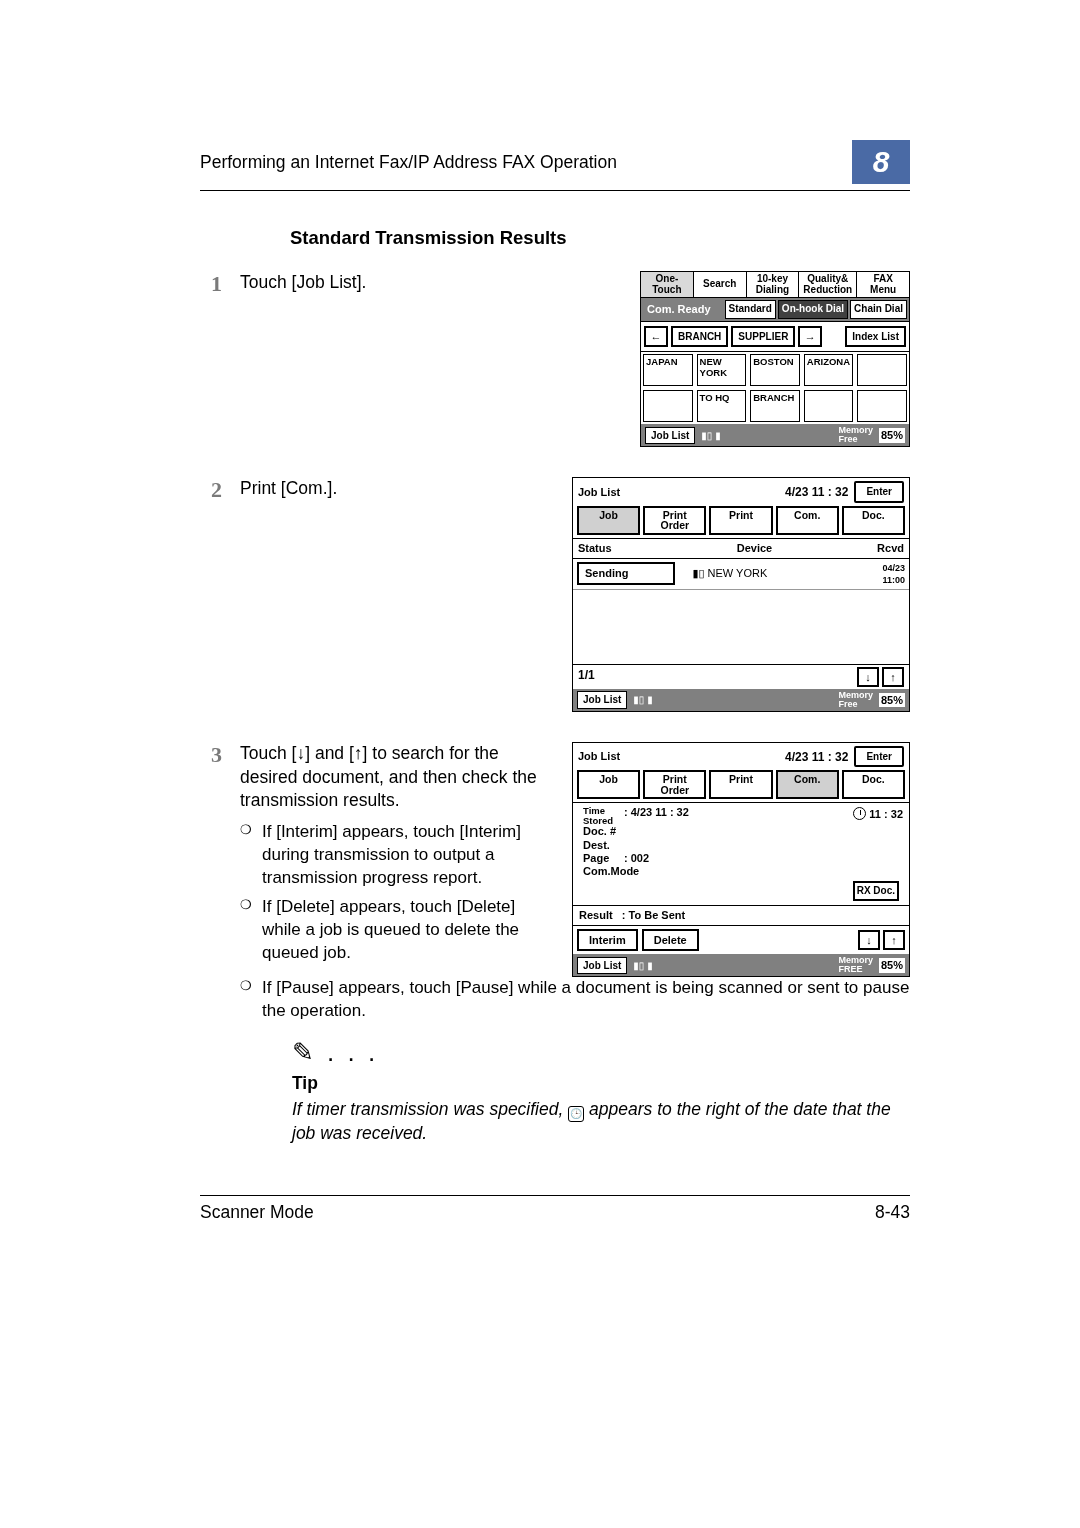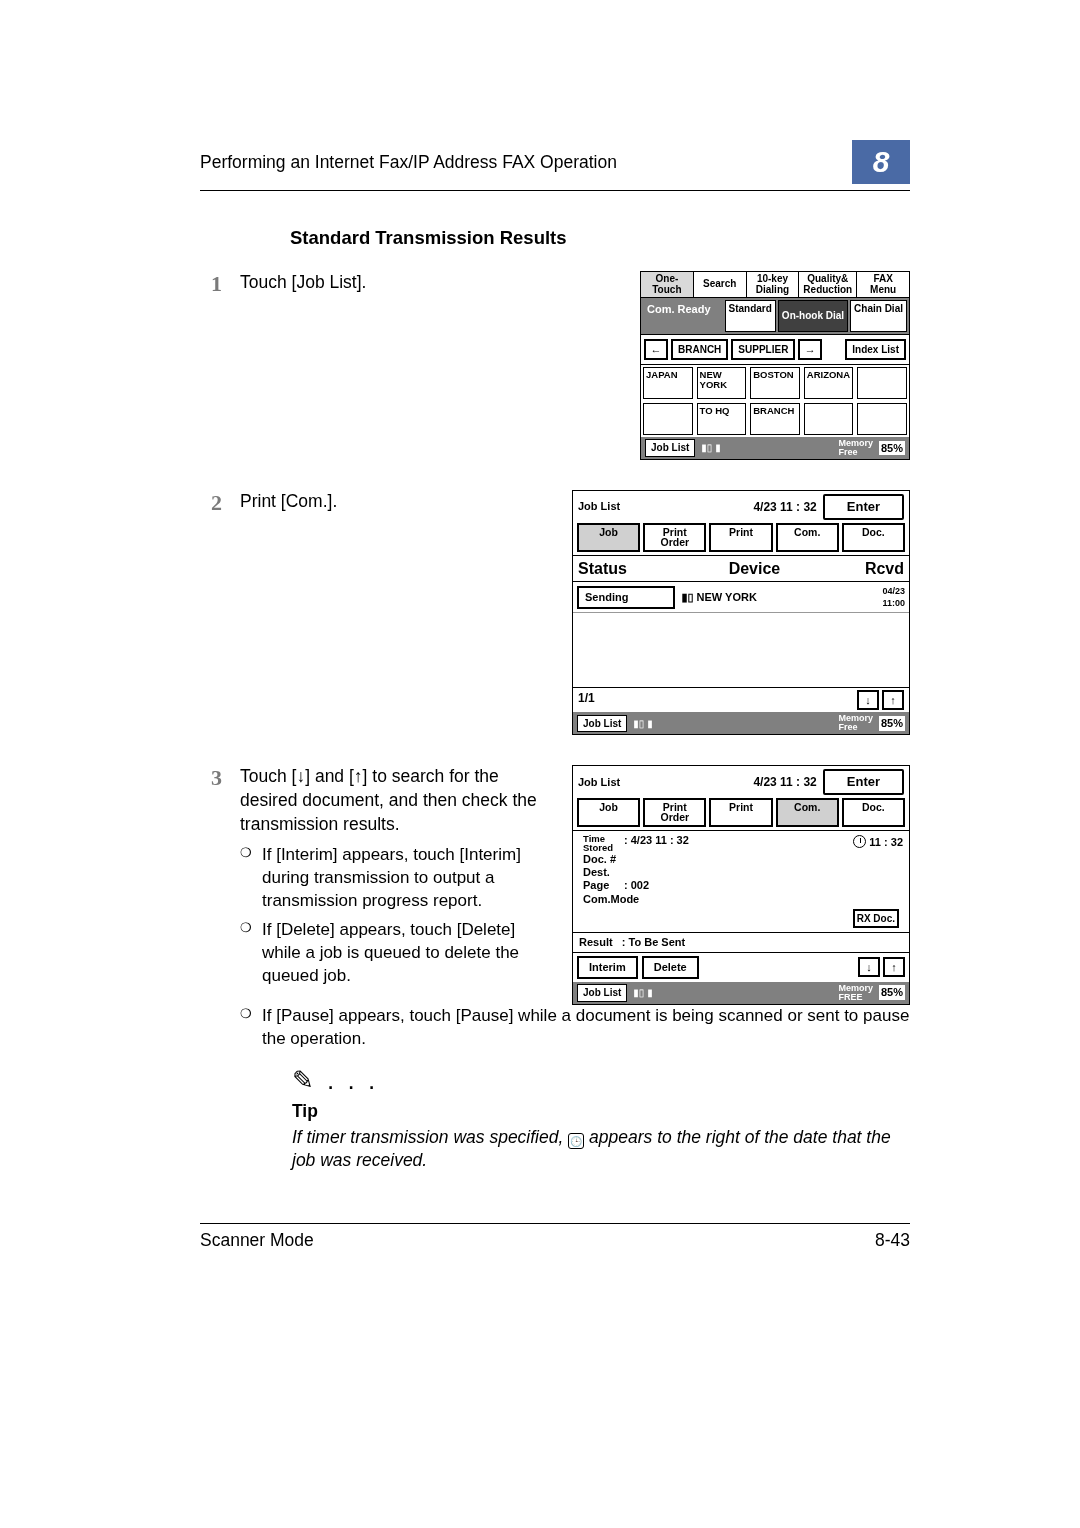--- a/index.html
+++ b/index.html
@@ -109,21 +109,21 @@
     font-size: 10px;
     font-weight: bold;
     padding: 1px 3px;
   }
   .fp-row2 .btn-dark {
     background: #404040;
     color: #fff;
     border: 1px solid #000;
     font-size: 10px;
     font-weight: bold;
-    padding: 8px 3px;
+    padding: 1px 3px;
   }
   .fp-row3 {
     display: flex;
     gap: 3px;
     padding: 4px 3px;
     border-bottom: 1px solid #000;
     align-items: stretch;
   }
   .fp-row3 .arrow-btn {
     border: 2px solid #000;
@@ -191,22 +191,22 @@
     display: flex;
     align-items: center;
     padding: 3px 5px;
     gap: 6px;
     font-weight: bold;
   }
   .jl-head .ts { margin-left: auto; font-size: 12px; }
   .enter-btn {
     border: 2px solid #000;
     font-weight: bold;
-    font-size: 13px;
-    padding: 2px 22px;
+    font-size: 10px;
+    padding: 2px 10px;
     border-radius: 2px;
   }
   .jl-tabs {
     display: flex;
     gap: 3px;
     padding: 0 4px 3px 4px;
   }
   .jl-tabs > div {
     border: 2px solid #000;
     font-size: 10.5px;
@@ -215,21 +215,21 @@
     flex: 1;
     text-align: center;
     line-height: 1;
   }
   .jl-tabs .sel { background: #d0d0d0; }
   .jl-status-head {
     display: flex;
     border-top: 1px solid #000;
     border-bottom: 1px solid #000;
     font-weight: bold;
-    font-size: 16px;
+    font-size: 11px;
   }
   .jl-status-head > div { padding: 2px 5px; }
   .jl-job-row {
     display: flex;
     padding: 3px 4px;
     border-bottom: 1px solid #999;
     min-height: 22px;
     align-items: center;
   }
   .jl-job-row .cell {
@@ -422,21 +422,21 @@
             <div>Com.</div>
             <div>Doc.</div>
           </div>
           <div class="jl-status-head">
             <div style="width:28%">Status</div>
             <div style="flex:1;text-align:center">Device</div>
             <div style="width:20%;text-align:right">Rcvd</div>
           </div>
           <div class="jl-job-row">
             <div class="cell" style="width:30%">Sending</div>
-            <div style="flex:1;padding-left:6px;font-weight:bold">▮▯ <span>NEW YORK</span></div>
+            <div style="flex:1;padding-left:17px;font-weight:normal">▮▯ <span>NEW YORK</span></div>
             <div style="width:18%;font-size:9px;text-align:right;font-weight:bold;white-space:pre-line">04/23
 11:00</div>
           </div>
           <div class="jl-body-spacer"></div>
           <div class="jl-pager">
             <span class="pg">1/1</span>
             <span class="arrows">
               <span class="mini-btn">↓</span>
               <span class="mini-btn">↑</span>
             </span>

